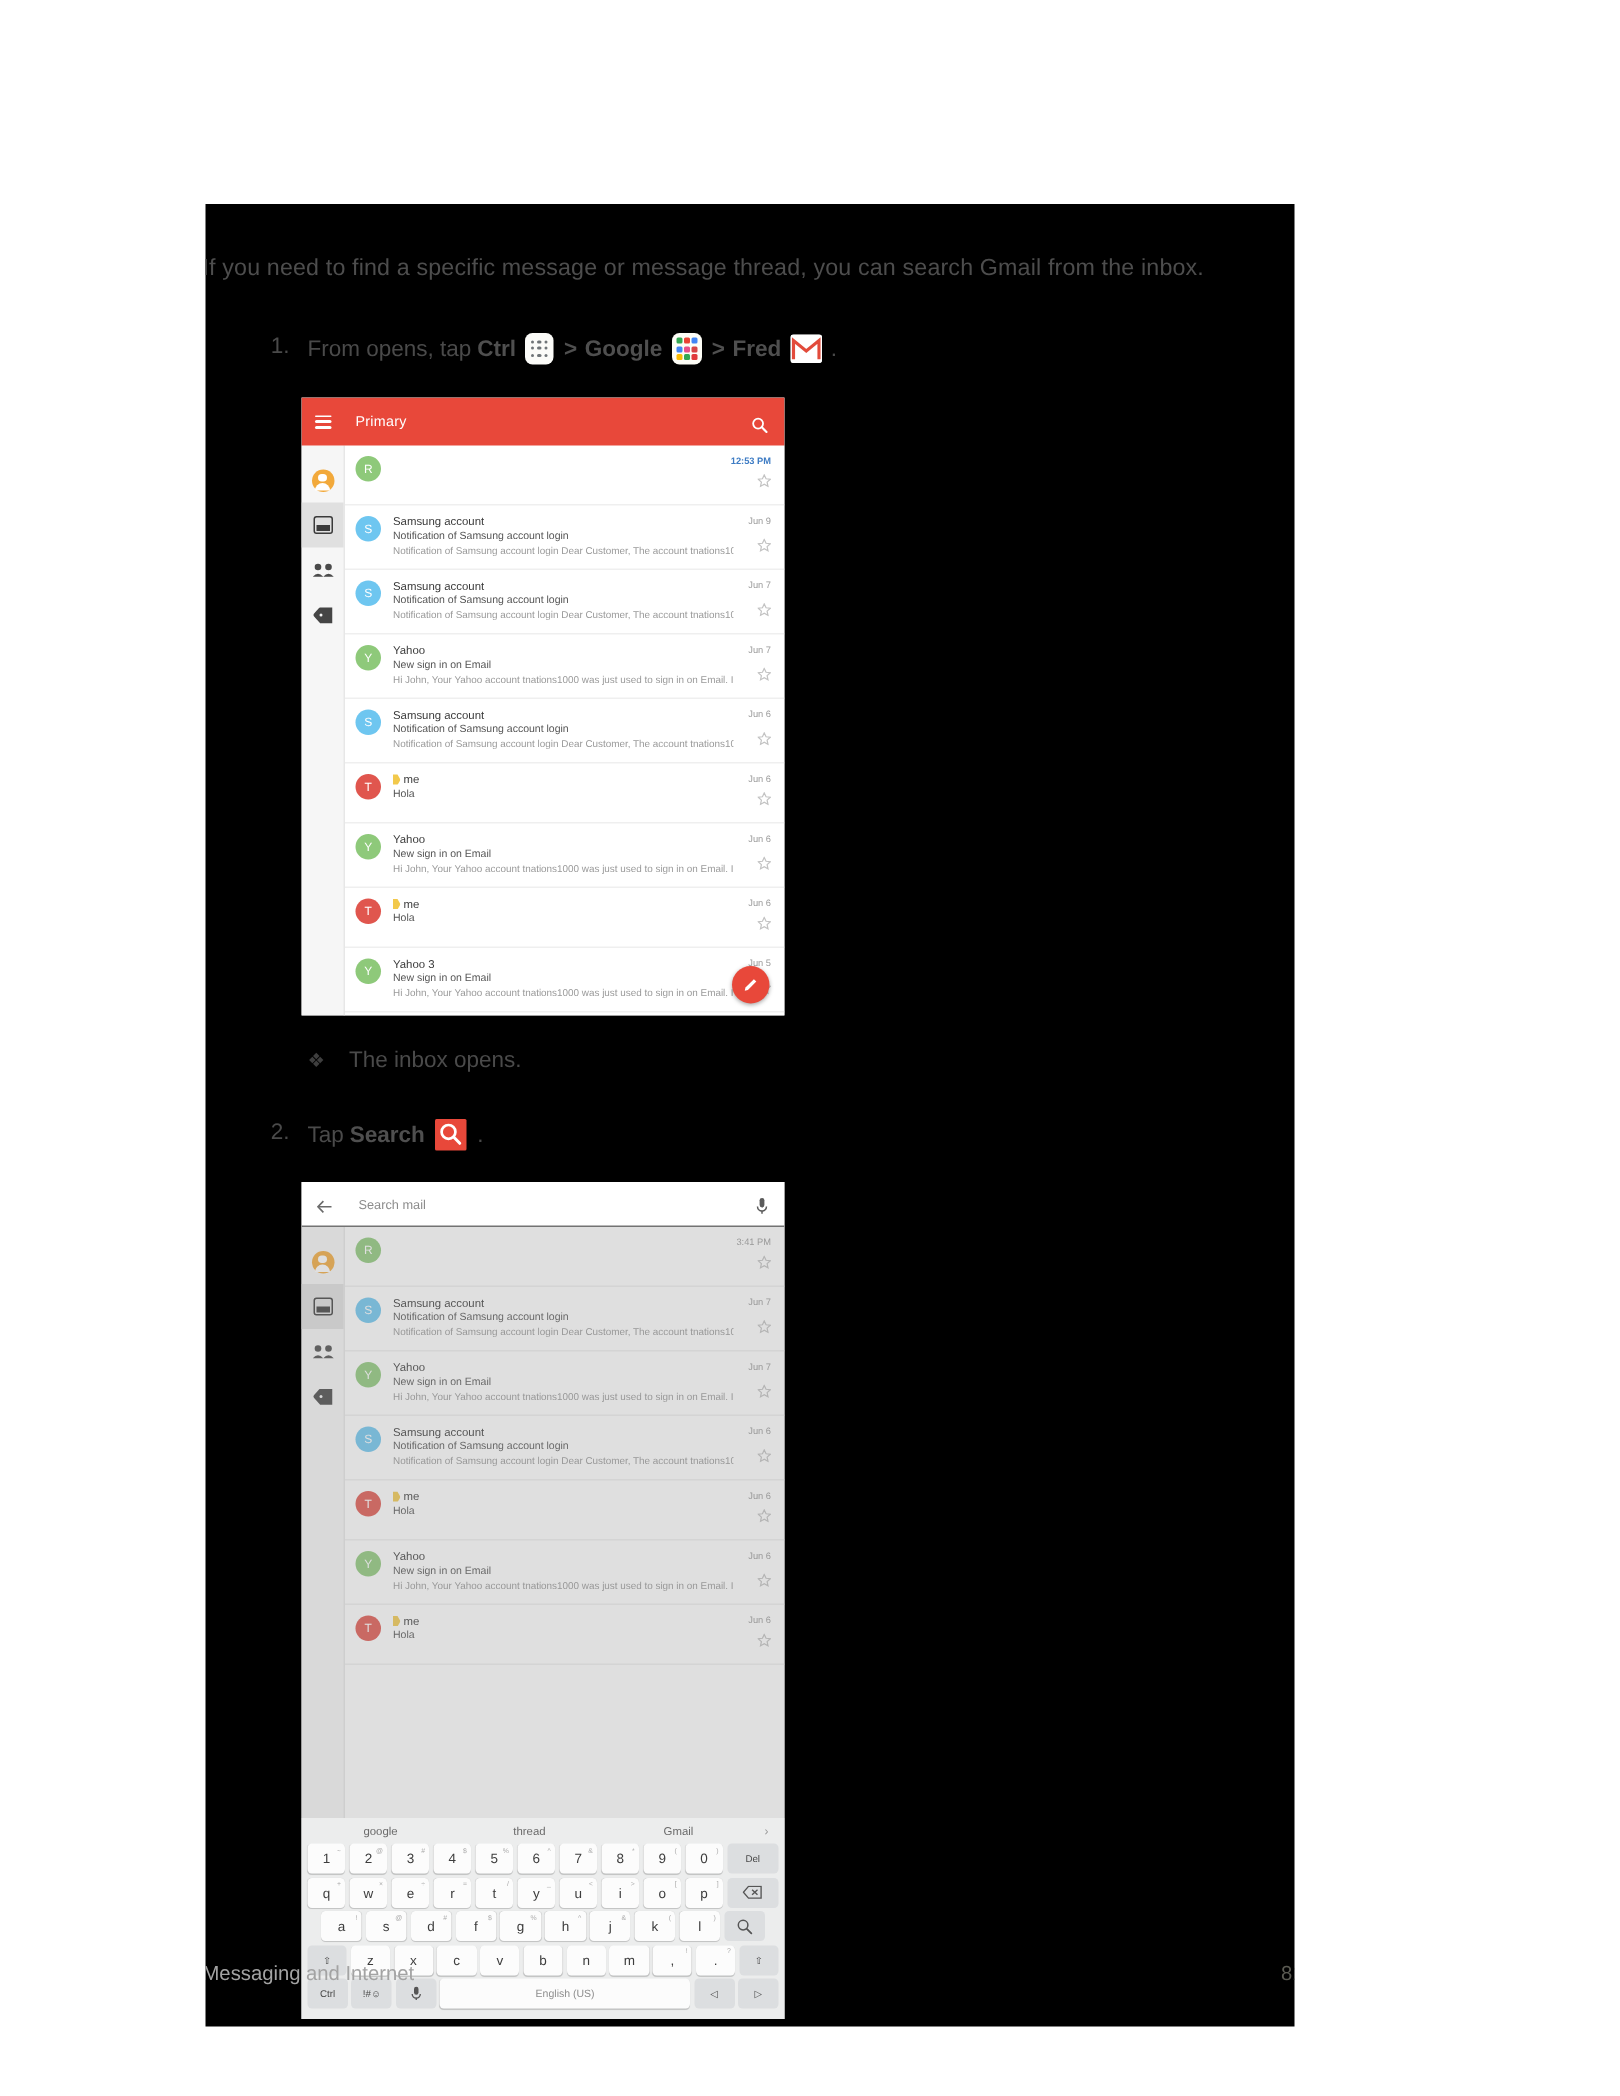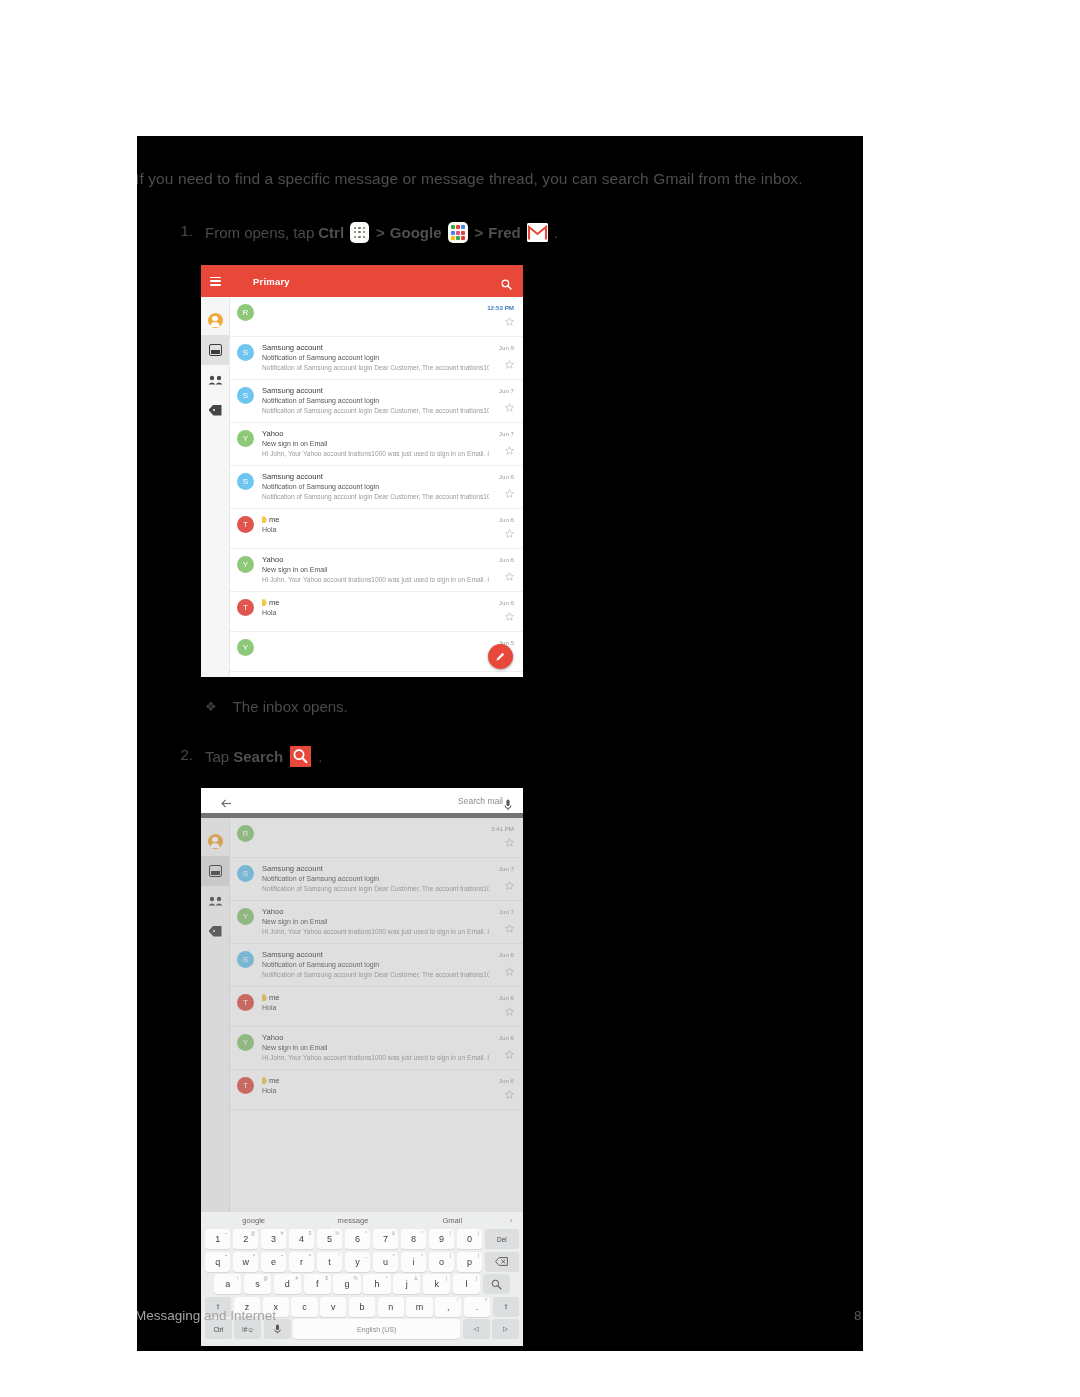--- a/index.html
+++ b/index.html
@@ -52,30 +52,30 @@
   .gt { color: #4f4f4f; font-weight: bold; padding: 0 1px; }
 
   
   .shot { position: absolute; background: #fff; overflow: hidden; }
   #shot1 { left: 64px; top: 129px; width: 322px; height: 412px; }
   #shot2 { left: 64px; top: 652px; width: 322px; height: 558px; }
 
   
   .gm-bar { height: 32px; background: #e8483a; display: flex; align-items: center;
             padding: 0 9px; position: relative; }
-  .gm-bar .title { color: #fff; font-size: 9.5px; font-weight: bold; margin-left: 32px;
+  .gm-bar .title { color: #fff; font-size: 9.5px; font-weight: normal; margin-left: 16px;
                    letter-spacing: .2px; }
   .hamb { width: 11px; height: 9px; display: flex; flex-direction: column;
           justify-content: space-between; }
   .hamb i { display: block; height: 1.6px; background: #fff; border-radius: 1px; }
   .gm-bar .mag { position: absolute; right: 11px; top: 11px; }
 
   
   .sr-bar { height: 30px; background: #fff; display: flex; align-items: center;
-            padding: 0 20px; position: relative; border-bottom: 5px solid #737373; justify-content: space-between; }
+            padding: 0 10px; position: relative; border-bottom: 1px solid #737373; }
   .sr-bar .ph { color: #8b8b8b; font-size: 8.5px; margin-left: 17px; }
   .arrow-l { width: 11px; height: 11px; position: relative; }
 
   
   .gm-body { display: flex; height: calc(100% - 32px); }
   .rail { width: 29px; background: #f6f6f6; border-right: 1px solid #e7e7e7;
           padding-top: 8px; flex-shrink: 0; }
   .rail .ri { height: 30px; display: flex; align-items: center; justify-content: center; }
   .rail .ri.sel { background: #e0e0e0; }
   .av-orange { width: 15px; height: 15px; border-radius: 50%; background: #f2a93b;
@@ -303,20 +303,25 @@
                 <div class="sender"><span class="dmark"></span>me</div>
                 <div class="subj">Hola</div>
               </div>
               <div class="time">Jun 6</div>
               <div class="star"><svg width="9" height="9" viewBox="0 0 9 9">
                   <polygon points="4.5,0.6 5.7,3.2 8.5,3.5 6.4,5.4 7,8.2 4.5,6.8 2,8.2 2.6,5.4 0.5,3.5 3.3,3.2" fill="none" stroke="#c3c3c3" stroke-width=".8"></polygon>
                 </svg></div>
             </div>
             <div class="row">
               <div class="av" style="background:#8ec97a">Y</div>
+              <div class="rtext">
+                <div class="sender">Yahoo  3</div>
+                <div class="subj">New sign in on Email</div>
+                <div class="snip">Hi John, Your Yahoo account tnations1000 was just used to sign in on Email. I...</div>
+              </div>
               <div class="time">Jun 5</div>
               <div class="star"><svg width="9" height="9" viewBox="0 0 9 9">
                   <polygon points="4.5,0.6 5.7,3.2 8.5,3.5 6.4,5.4 7,8.2 4.5,6.8 2,8.2 2.6,5.4 0.5,3.5 3.3,3.2" fill="none" stroke="#c3c3c3" stroke-width=".8"></polygon>
                 </svg></div>
             </div>
           </div>
       </div>
       <div class="fab">
         <svg width="11" height="11" viewBox="0 0 11 11">
           <path d="M1.5 9.5 L2 7.4 L7.6 1.8 L9.2 3.4 L3.6 9 Z" fill="#fff"></path>
@@ -459,21 +464,21 @@
                   <polygon points="4.5,0.6 5.7,3.2 8.5,3.5 6.4,5.4 7,8.2 4.5,6.8 2,8.2 2.6,5.4 0.5,3.5 3.3,3.2" fill="none" stroke="#c3c3c3" stroke-width=".8"></polygon>
                 </svg></div>
             </div>
           </div>
       </div>
       <div style="position:absolute;left:0;right:0;top:30px;bottom:0;background:rgba(150,150,150,.30);pointer-events:none"></div>
 
       <div class="kb">
         <div class="sugg" id="kb-sugg">
             <span>google</span>
-            <span>message</span>
+            <span>thread</span>
             <span>Gmail</span>
             <span class="chev">›</span>
           </div>
         <div class="krow" id="kb-num">
             <div class="key">1<sup>~</sup></div>
             <div class="key">2<sup>@</sup></div>
             <div class="key">3<sup>#</sup></div>
             <div class="key">4<sup>$</sup></div>
             <div class="key">5<sup>%</sup></div>
             <div class="key">6<sup>^</sup></div>

